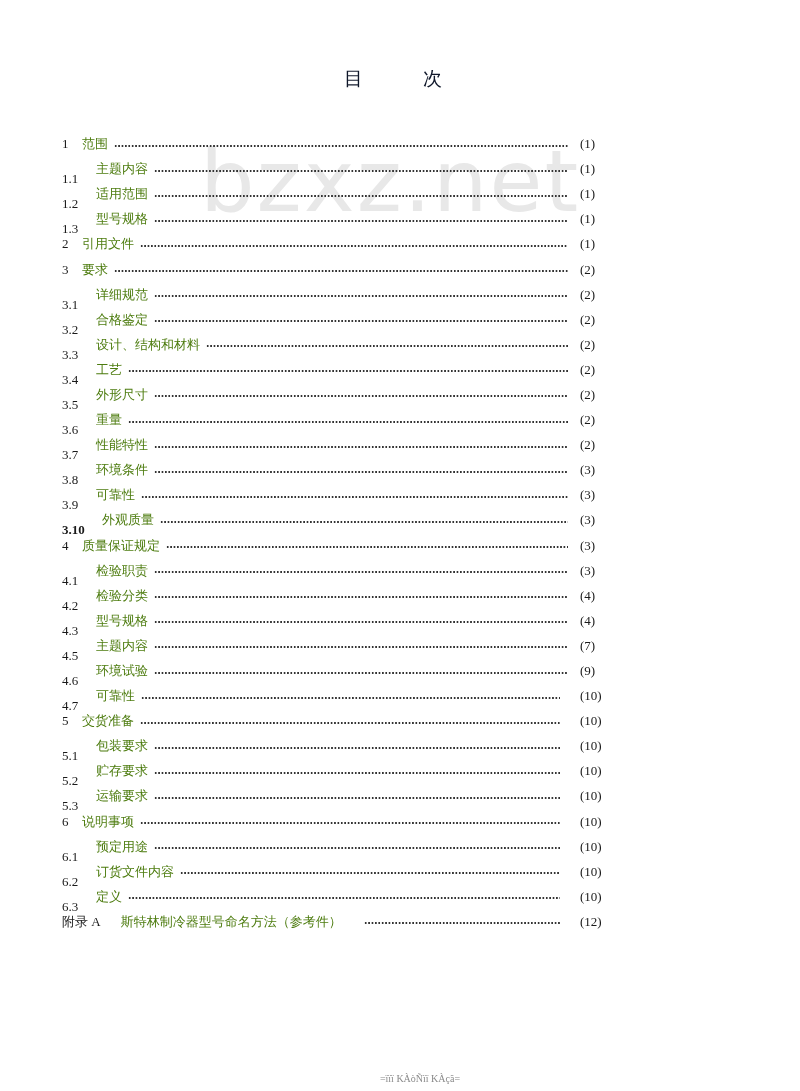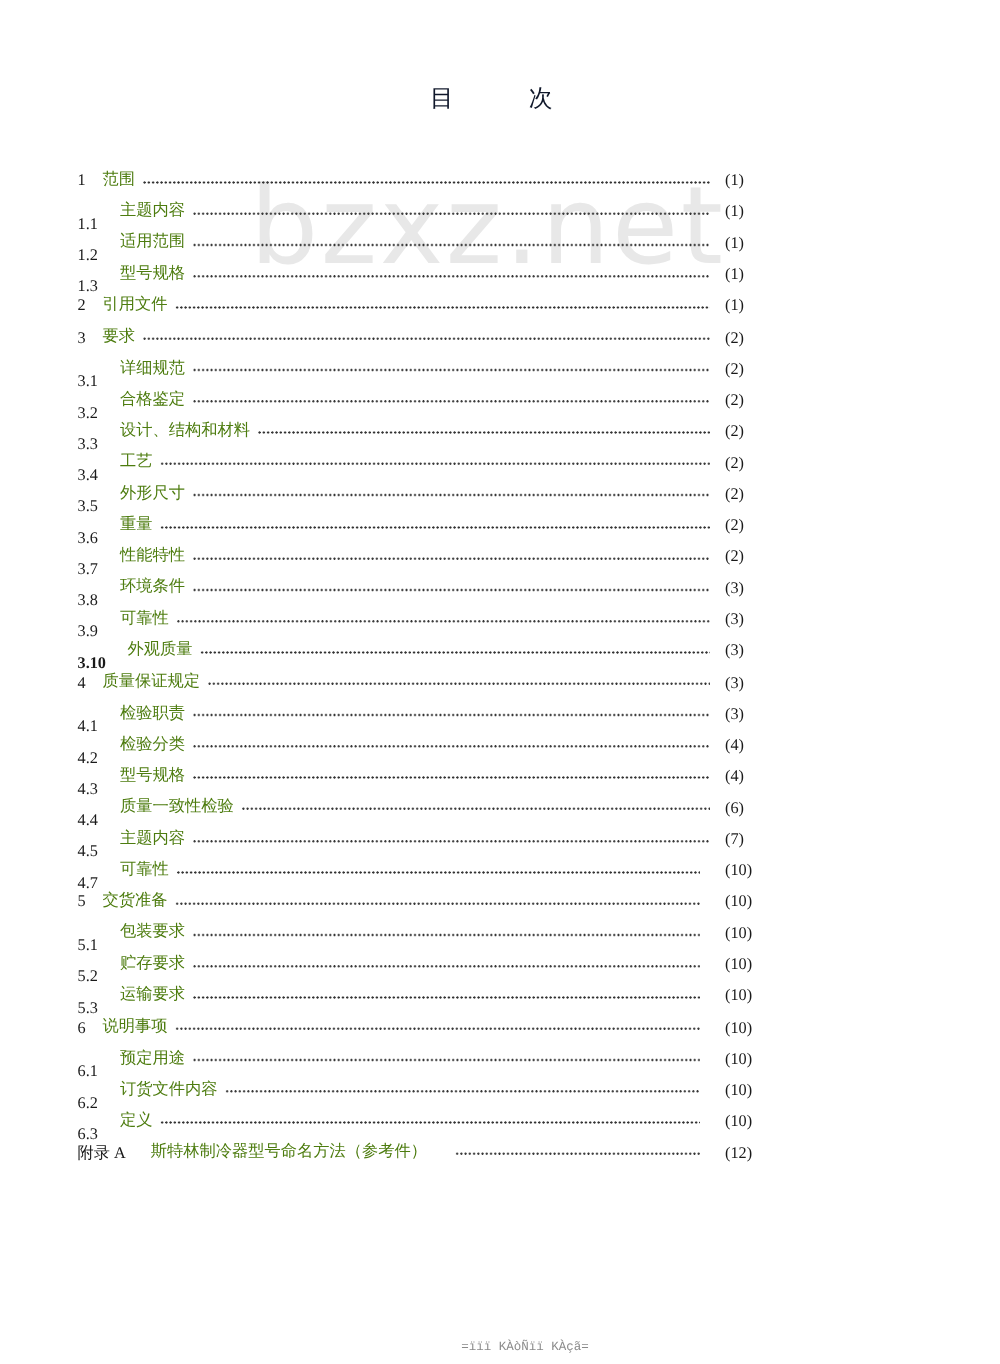--- a/index.html
+++ b/index.html
@@ -93,21 +93,21 @@
   }
   .toc-row.short-dots .toc-dots { margin-right: 14px; }
   .footer {
     position: absolute;
     top: 1073px;
     left: 0;
     width: 100%;
     text-align: center;
     font-size: 10px;
     color: #8a8a8a;
-    font-family: Liberation Mono, monospace;
+    font-family: Liberation Serif, serif;
     padding-left: 40px;
     box-sizing: border-box;
   }
 </style>
 </head>
 <body>
 
 <div class="page-title">
   <span class="t1">目</span><span class="t2">次</span>
 </div>
@@ -229,30 +229,30 @@
       <span class="toc-dots"></span>
       <span class="toc-page">(4)</span>
     </div>
   <div class="toc-row lvl2">
       <span class="toc-num">4.3</span>
       <span class="toc-label">型号规格</span>
       <span class="toc-dots"></span>
       <span class="toc-page">(4)</span>
     </div>
   <div class="toc-row lvl2">
-      <span class="toc-num">4.4</span>
-      <span class="toc-label">质量一致性检验</span>
-      <span class="toc-dots"></span>
-      <span class="toc-page">(6)</span>
-    </div>
-  <div class="toc-row lvl2">
       <span class="toc-num">4.5</span>
       <span class="toc-label">主题内容</span>
       <span class="toc-dots"></span>
       <span class="toc-page">(7)</span>
+    </div>
+  <div class="toc-row lvl2">
+      <span class="toc-num">4.6</span>
+      <span class="toc-label">环境试验</span>
+      <span class="toc-dots"></span>
+      <span class="toc-page">(9)</span>
     </div>
   <div class="toc-row lvl2 short-dots">
       <span class="toc-num">4.7</span>
       <span class="toc-label">可靠性</span>
       <span class="toc-dots"></span>
       <span class="toc-page">(10)</span>
     </div>
   <div class="toc-row lvl1 short-dots">
       <span class="toc-num">5</span>
       <span class="toc-label">交货准备</span>

